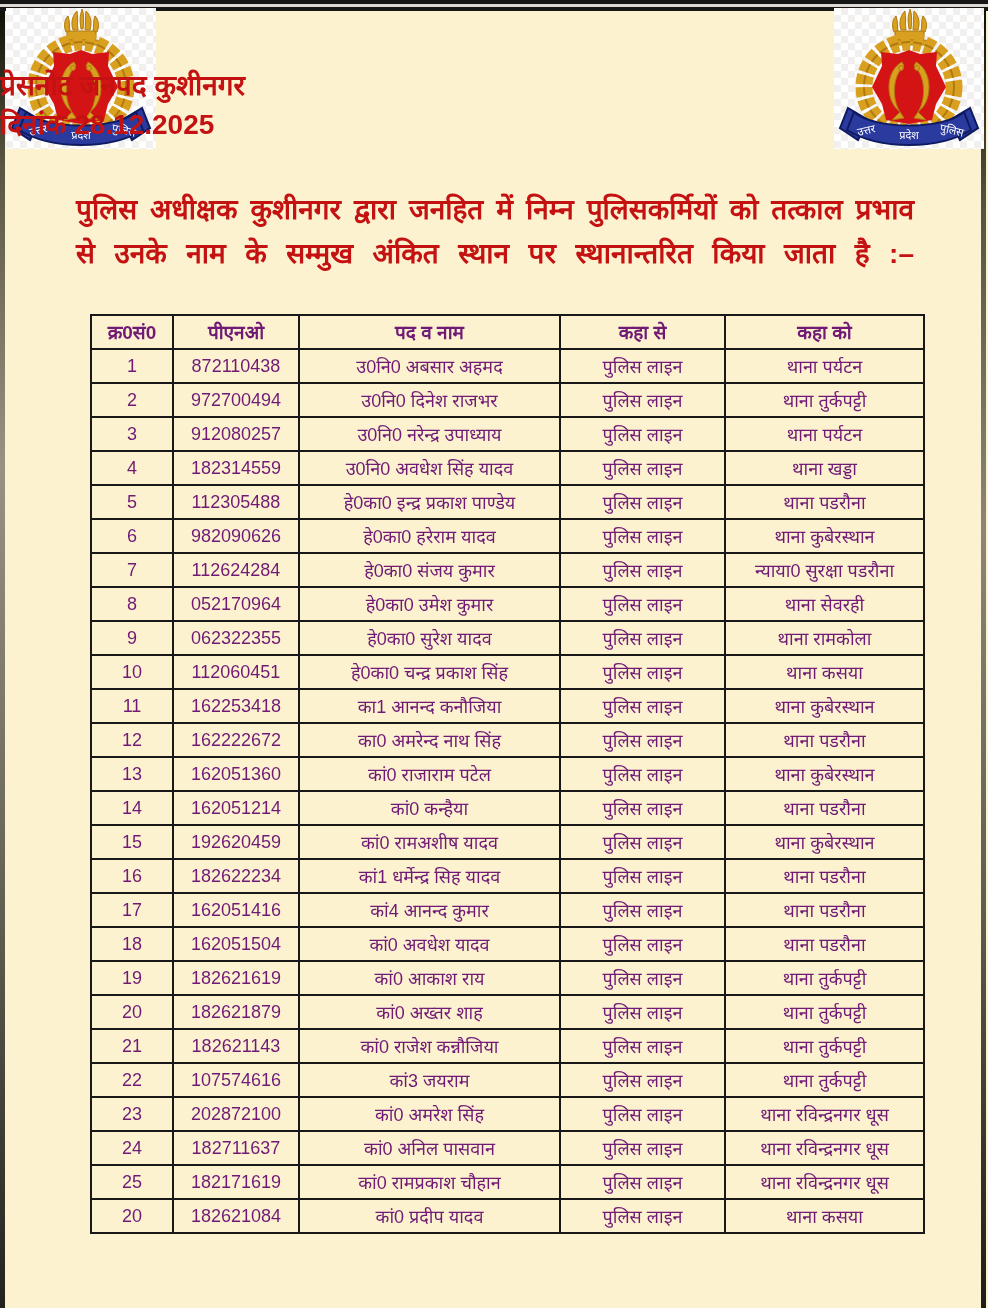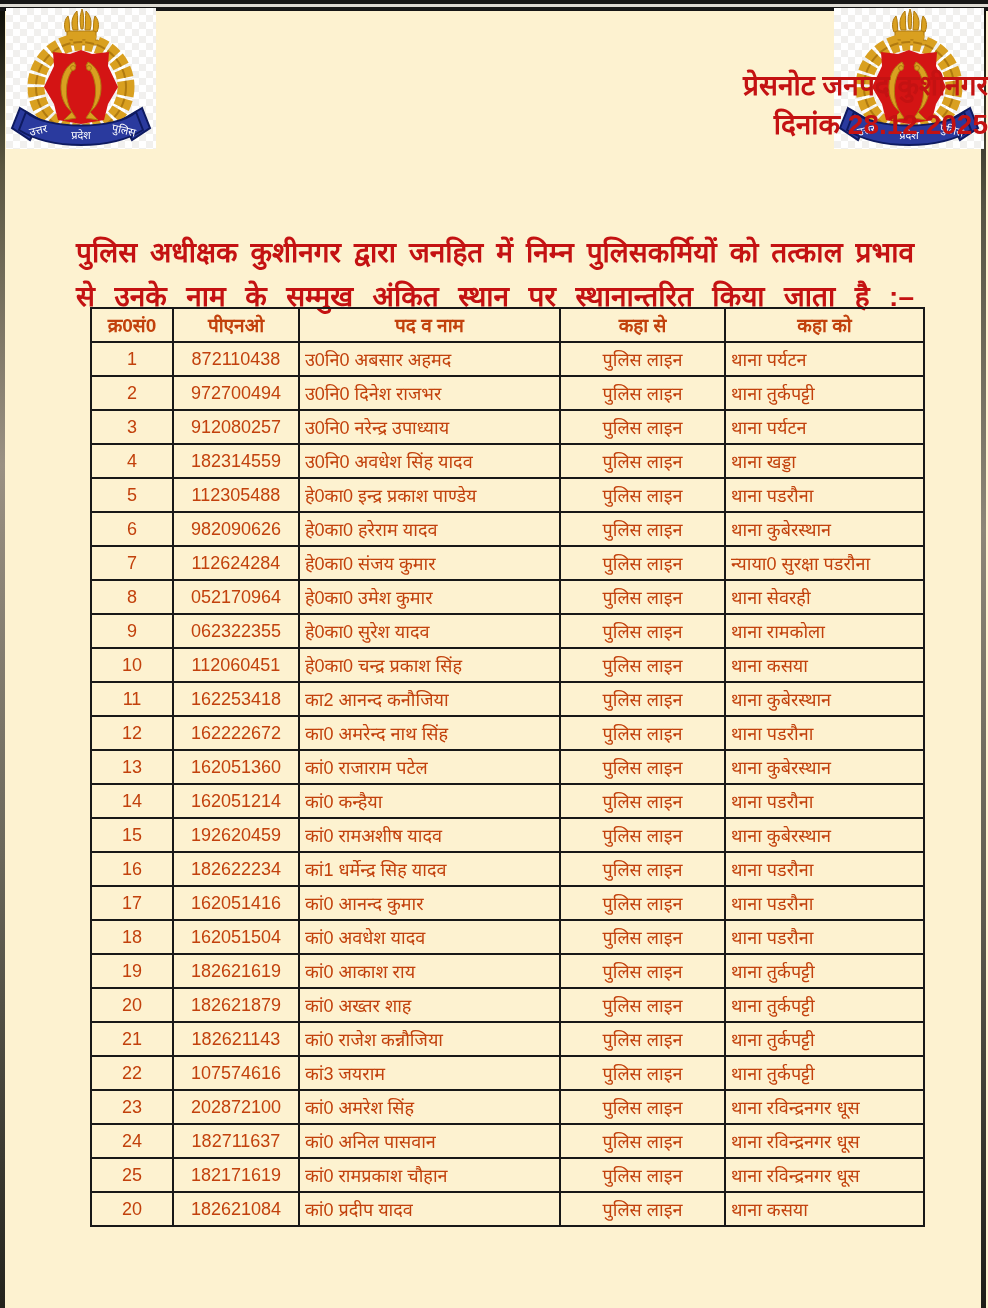--- a/index.html
+++ b/index.html
@@ -25,44 +25,44 @@
   .logo{
     position:absolute;top:8px;width:150px;height:141px;
     background-image:conic-gradient(#f1f0ee 25%,#ffffff 25% 50%,#f1f0ee 50% 75%,#ffffff 75%);
     background-size:14px 14px;
   }
   .logo.left{left:6px;}
   .logo.right{right:4px;}
   .logo svg{width:100%;height:100%;display:block;}
   
   .title{
-    position:absolute;top:66px;left:0;width:988px;text-align:right;
+    position:absolute;top:66px;left:0;width:988px;text-align:left;
     color:#c41212;font-weight:bold;font-size:28px;line-height:39px;
   }
   
   .intro{
     position:absolute;top:188px;left:76px;width:838px;
-    color:#c41212;font-weight:bold;font-size:28px;line-height:44px;margin-top:43px;
+    color:#c41212;font-weight:bold;font-size:28px;line-height:44px;
   }
   .intro .jline{text-align:justify;text-align-last:justify;}
   
   table.transfer{
-    position:absolute;top:307px;left:90px;width:833px;
+    position:absolute;top:314px;left:90px;width:833px;
     border-collapse:collapse;table-layout:fixed;
-    color:#c2410c;font-size:18px;
+    color:#701a75;font-size:18px;
   }
   table.transfer th,table.transfer td{
     border:2px solid #181818;height:34px;box-sizing:border-box;
     padding:0 5px;vertical-align:middle;overflow:hidden;white-space:nowrap;
   }
   table.transfer th{font-weight:bold;font-size:19px;text-align:center;}
   col.c0{width:82px;} col.c1{width:126px;} col.c2{width:261px;}
   col.c3{width:165px;} col.c4{width:199px;}
   td.c0,td.c1,td.c3{text-align:center;}
-  td.c2,td.c4{text-align:left;padding-left:10px;}
+  td.c2,td.c4{text-align:center;padding-left:10px;}
   th.c4{text-align:left;padding-left:10px;}
 </style>
 </head>
 <body>
 
 <div class="top-edge"></div>
 <div class="left-edge"></div>
 <div class="right-edge"></div>
 
 <div class="logo left">
@@ -230,21 +230,21 @@
       <tr>
         <td class="c0">10</td>
         <td class="c1">112060451</td>
         <td class="c2">हे0का0 चन्द्र प्रकाश सिंह</td>
         <td class="c3">पुलिस लाइन</td>
         <td class="c4">थाना कसया</td>
       </tr>
       <tr>
         <td class="c0">11</td>
         <td class="c1">162253418</td>
-        <td class="c2">का2 आनन्द कनौजिया</td>
+        <td class="c2">का1 आनन्द कनौजिया</td>
         <td class="c3">पुलिस लाइन</td>
         <td class="c4">थाना कुबेरस्थान</td>
       </tr>
       <tr>
         <td class="c0">12</td>
         <td class="c1">162222672</td>
         <td class="c2">का0 अमरेन्द नाथ सिंह</td>
         <td class="c3">पुलिस लाइन</td>
         <td class="c4">थाना पडरौना</td>
       </tr>
@@ -272,21 +272,21 @@
       <tr>
         <td class="c0">16</td>
         <td class="c1">182622234</td>
         <td class="c2">कां1 धर्मेन्द्र सिह यादव</td>
         <td class="c3">पुलिस लाइन</td>
         <td class="c4">थाना पडरौना</td>
       </tr>
       <tr>
         <td class="c0">17</td>
         <td class="c1">162051416</td>
-        <td class="c2">कां0 आनन्द कुमार</td>
+        <td class="c2">कां4 आनन्द कुमार</td>
         <td class="c3">पुलिस लाइन</td>
         <td class="c4">थाना पडरौना</td>
       </tr>
       <tr>
         <td class="c0">18</td>
         <td class="c1">162051504</td>
         <td class="c2">कां0 अवधेश यादव</td>
         <td class="c3">पुलिस लाइन</td>
         <td class="c4">थाना पडरौना</td>
       </tr>

